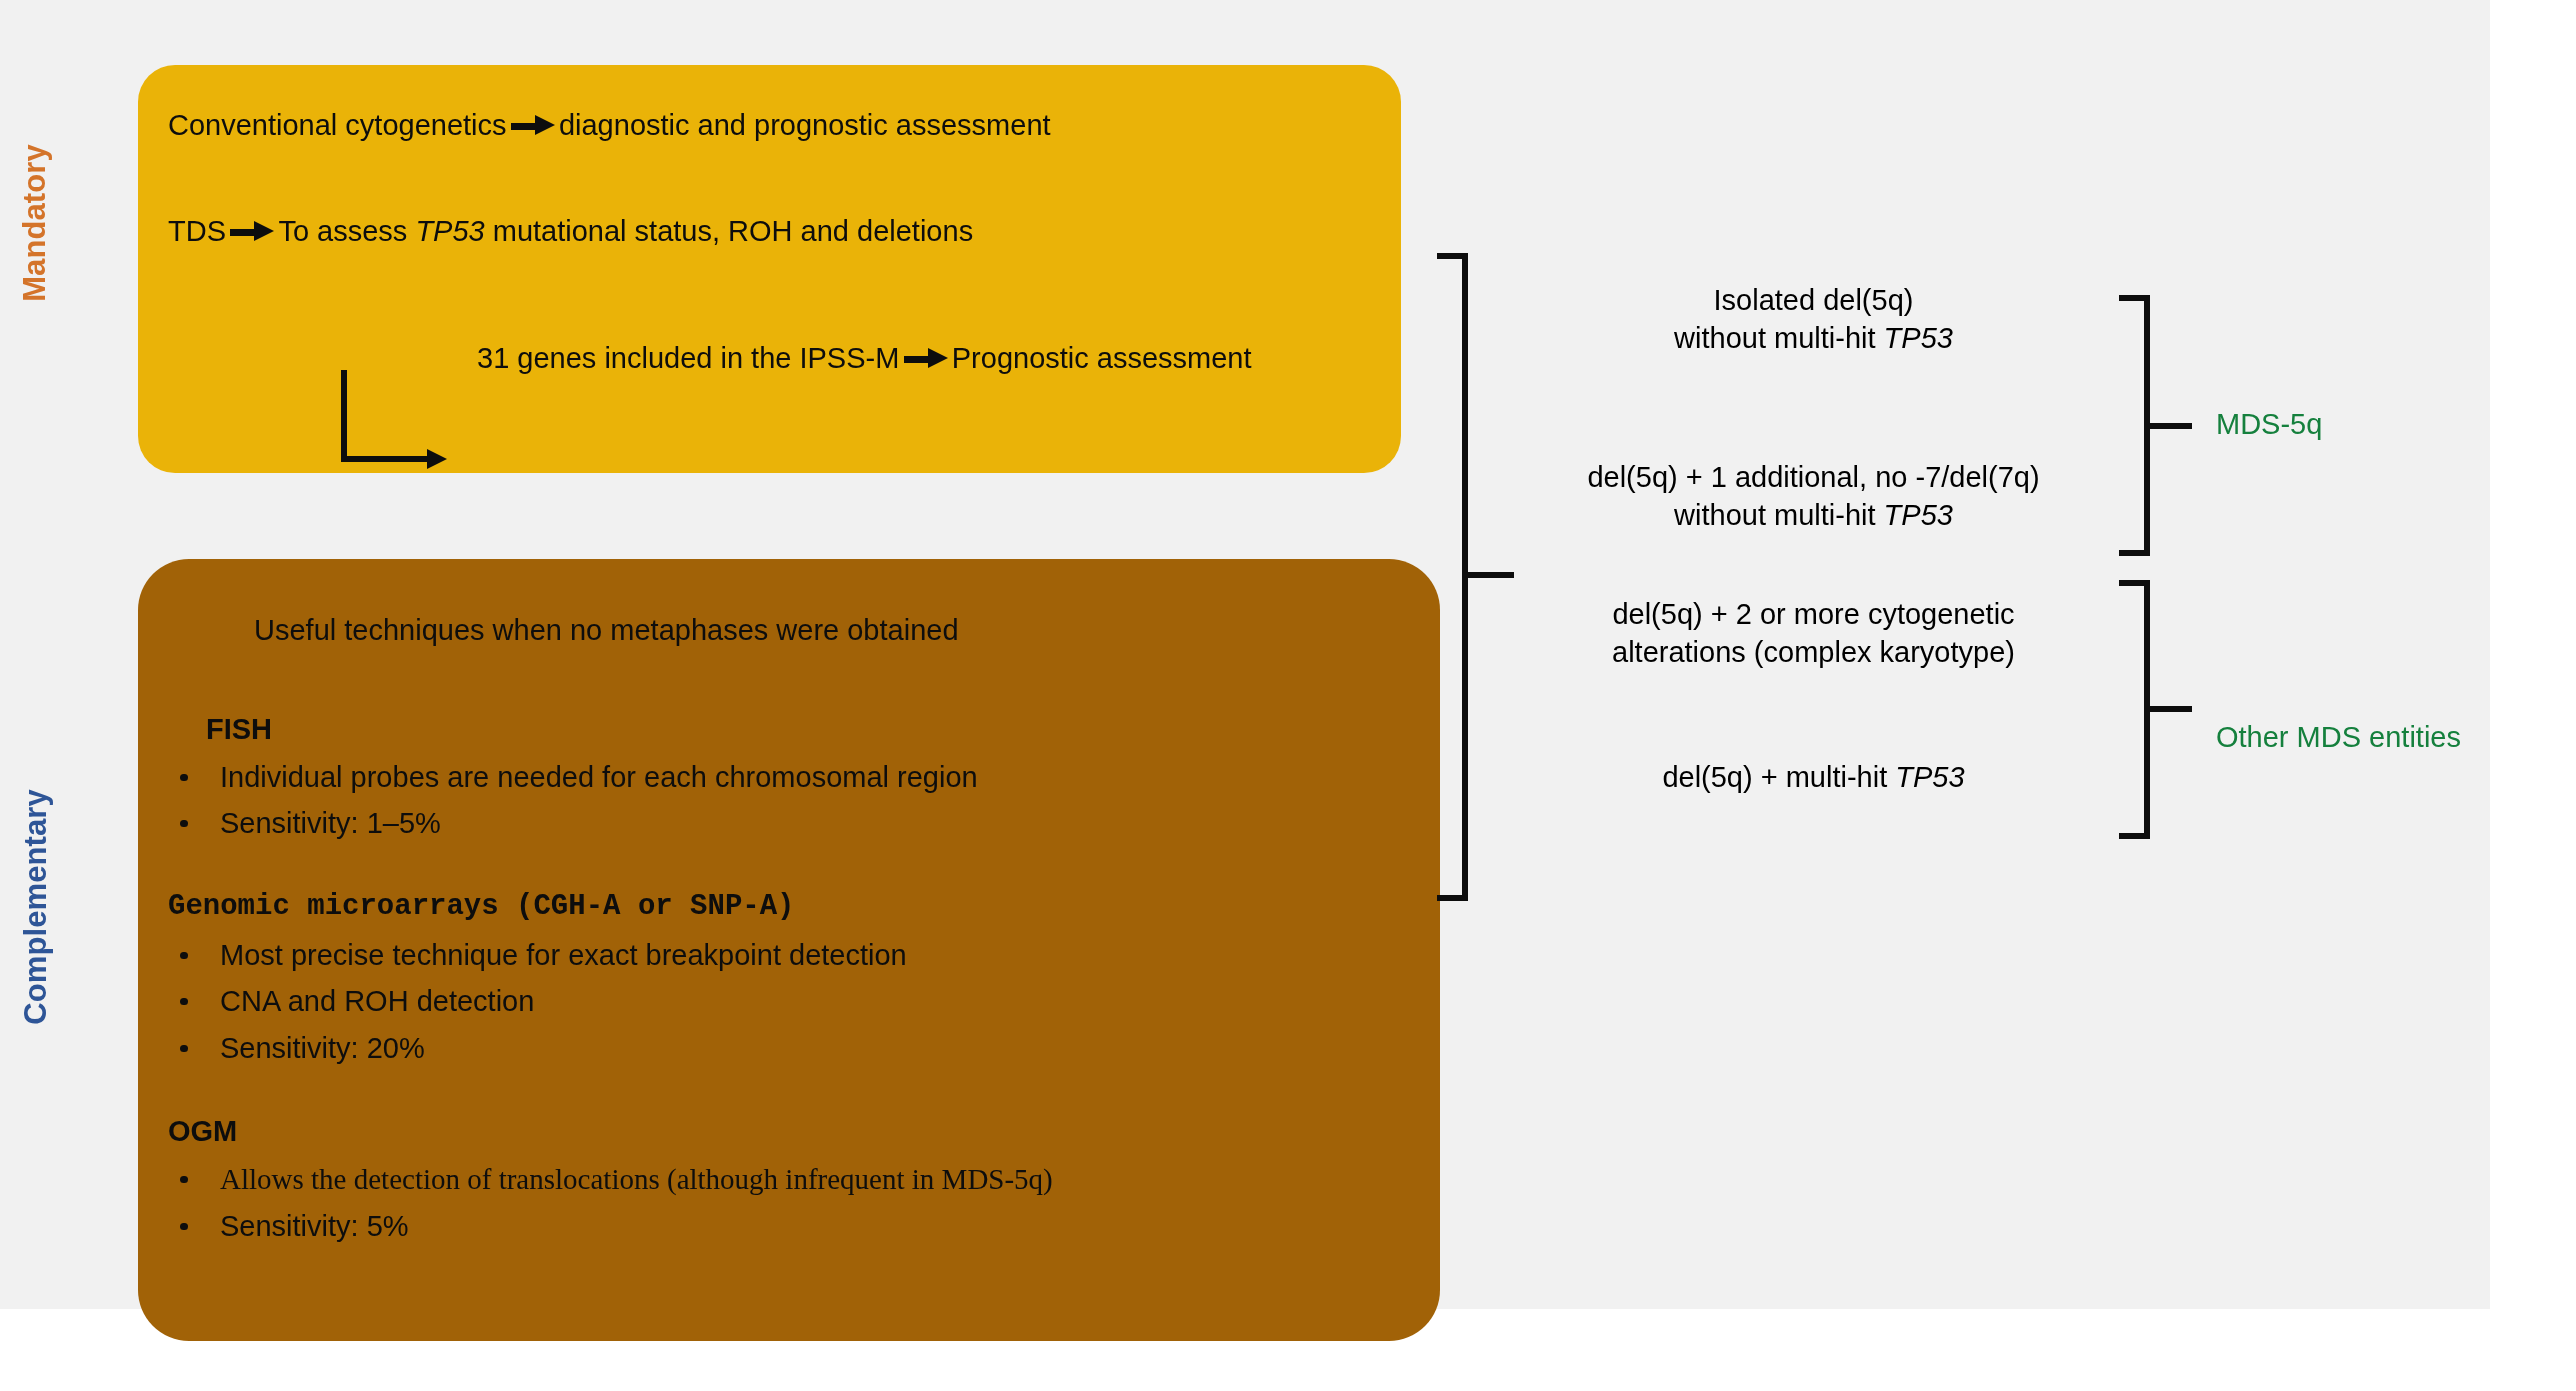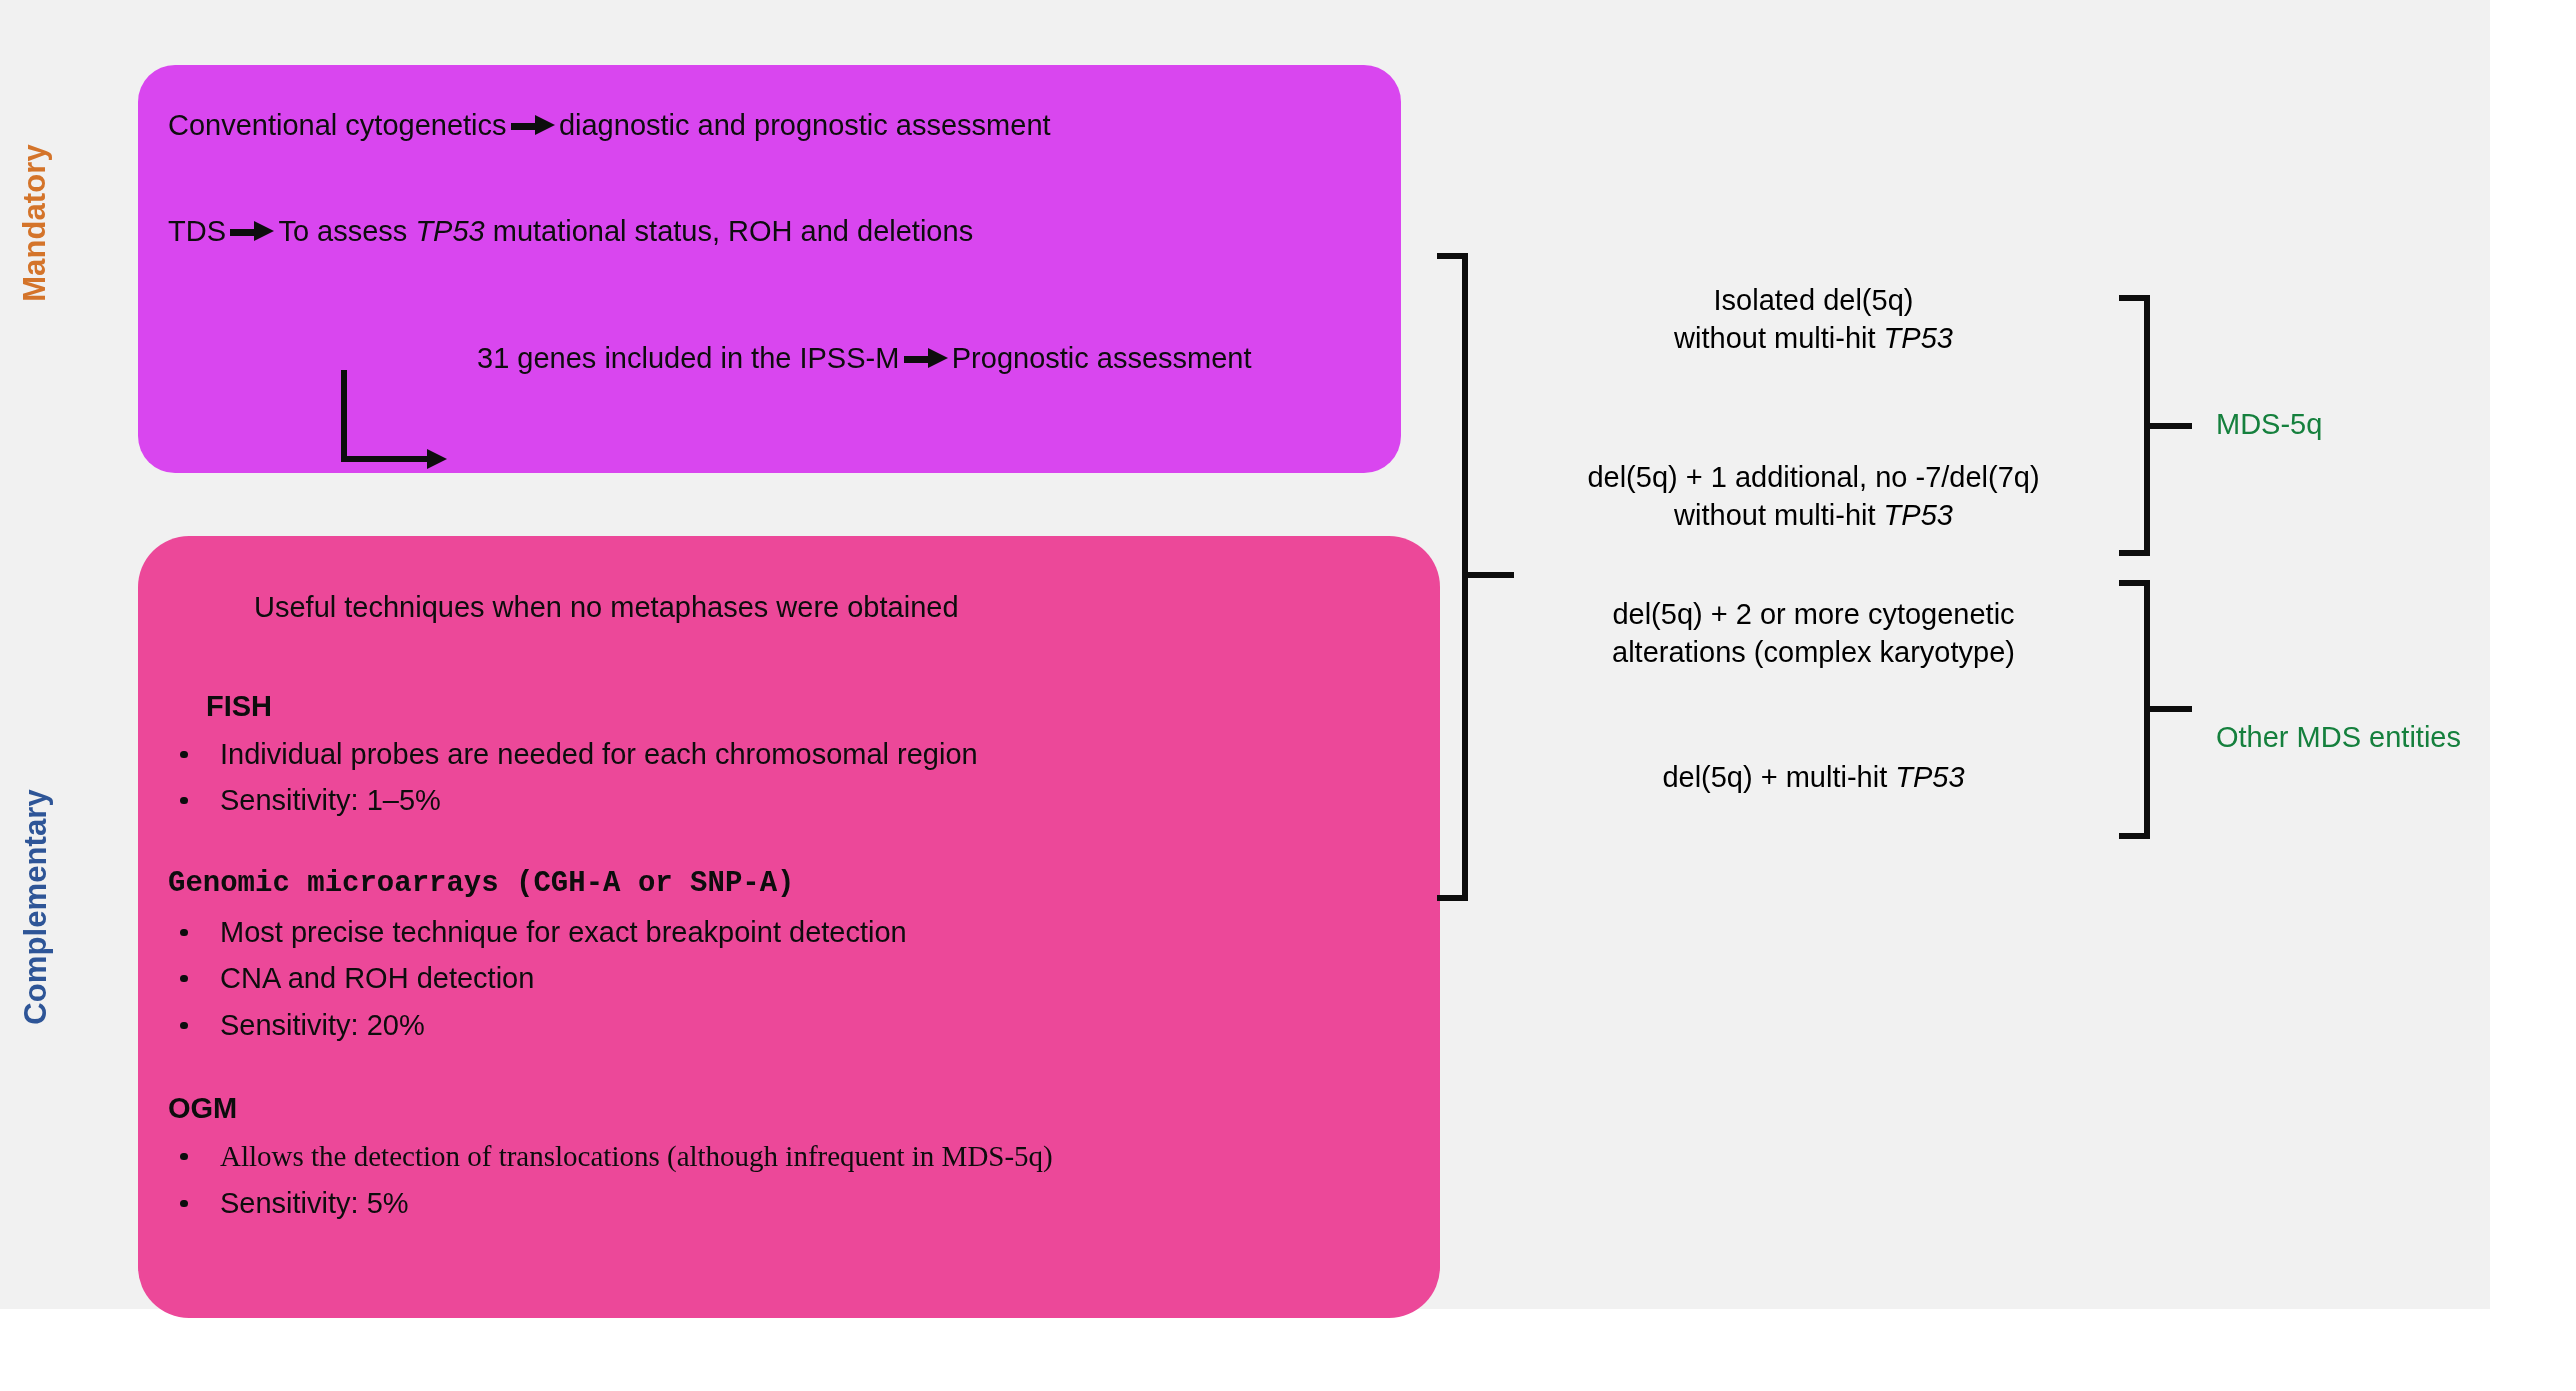--- a/index.html
+++ b/index.html
@@ -51,29 +51,29 @@
 
   
   .panel {
     position: absolute;
   }
   #mandatory-panel {
     left: 138px;
     top: 65px;
     width: 1263px;
     height: 408px;
-    background: #d946ef;
+    background: #eab308;
     border-radius: 37px;
   }
   #complementary-panel {
     left: 138px;
-    top: 536px;
+    top: 559px;
     width: 1302px;
     height: 782px;
-    background: #ec4899;
+    background: #a16207;
     border-radius: 51px;
   }
 
   
   .txt {
     position: absolute;
     color: #0d0d0d;
     font-size: 29px;
     line-height: 1.12;
     white-space: nowrap;

